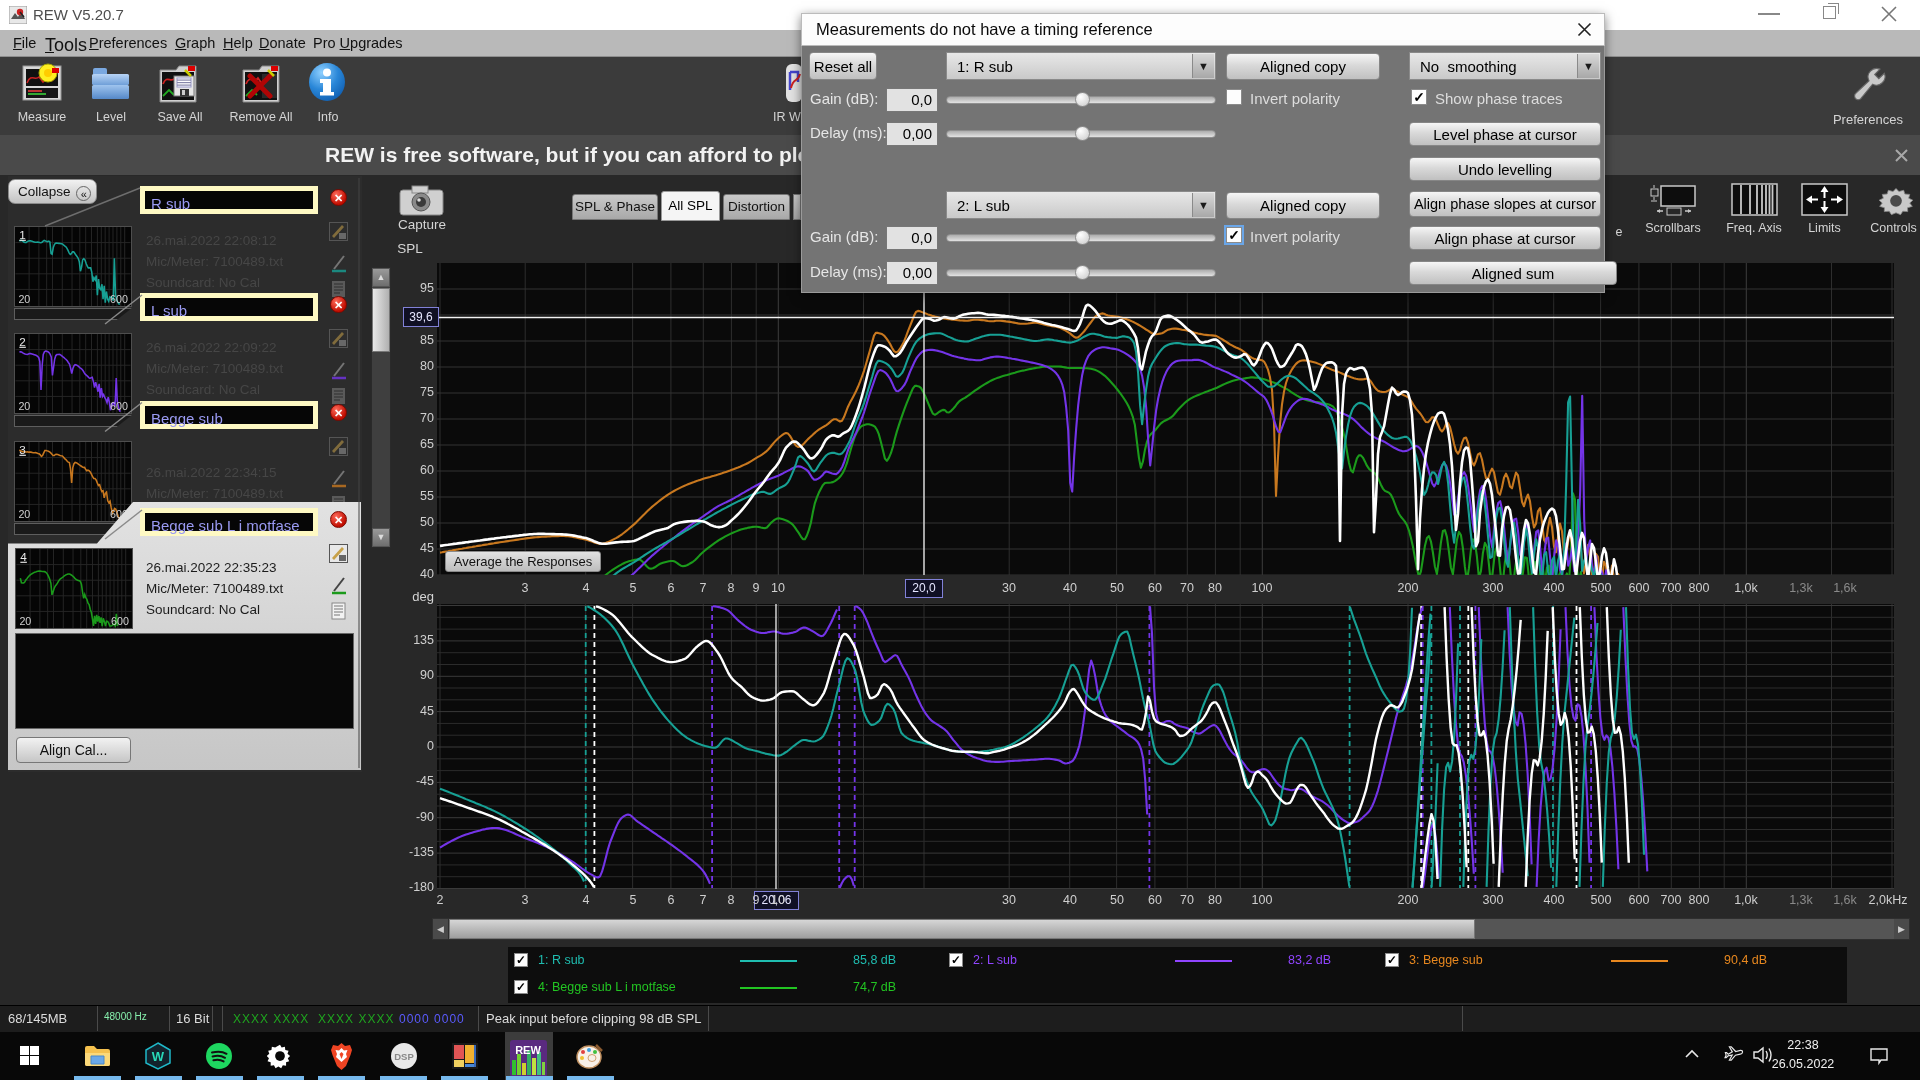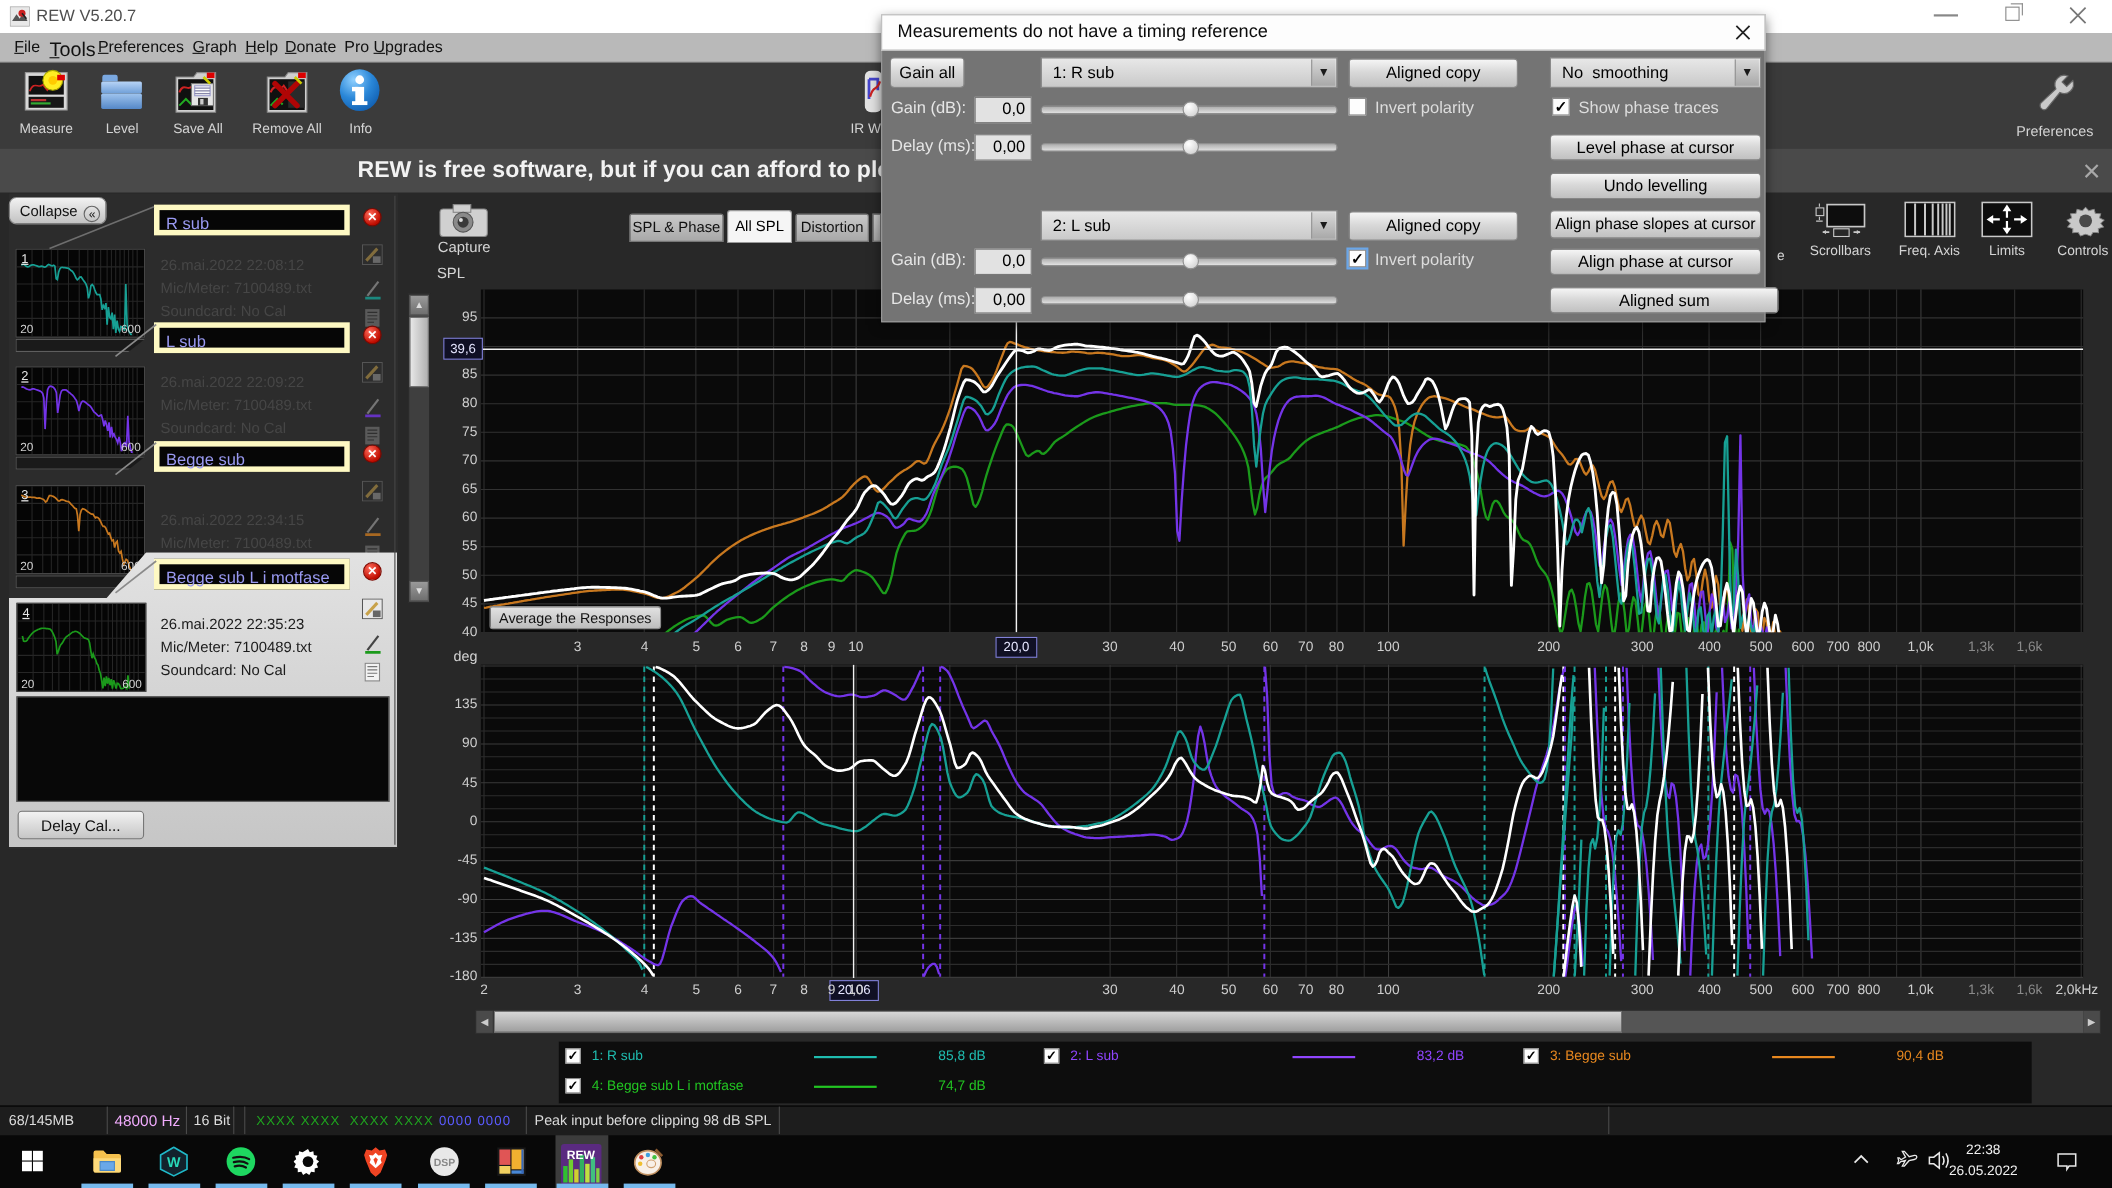--- a/index.html
+++ b/index.html
@@ -641,36 +641,36 @@
   </svg>
 <svg class="abs" style="left:331px;top:574px" width="17" height="22">
     <path d="M3 17 L13 4" stroke="#444" stroke-width="2"></path>
     <path d="M1 19 L15 19" stroke="#1b9a1b" stroke-width="2.5"></path>
   </svg>
 <svg class="abs" style="left:331px;top:602px" width="16" height="19">
     <rect x="1" y="1" width="13" height="16" fill="#f2f2f2" stroke="#888"></rect>
     <path d="M3 4 h9 M3 7 h9 M3 10 h9 M3 13 h6" stroke="#777"></path>
   </svg>
 <div class="abs" style="left:15px;top:633px;width:339px;height:96px;background:#080808;border:1px solid #666"></div>
-<div class="abs" style="left:16px;top:737px;width:115px;height:26px;background:linear-gradient(#f2f2f2,#c6c6c6);border:1px solid #777;border-radius:4px;color:#111;font-size:14px;text-align:center;line-height:24px">Delay Cal...</div>
+<div class="abs" style="left:16px;top:737px;width:115px;height:26px;background:linear-gradient(#f2f2f2,#c6c6c6);border:1px solid #777;border-radius:4px;color:#111;font-size:14px;text-align:center;line-height:24px">Align Cal...</div>
 <svg class="abs" style="left:8px;top:176px" width="354" height="596" fill="none">
     <path d="M37 50 L132 12" stroke="#6e6e6e" stroke-width="1.5"></path>
     <path d="M97 148 L134 119" stroke="#8a8a8a" stroke-width="1.5"></path>
     <path d="M97 255.5 L134 226.5" stroke="#8a8a8a" stroke-width="1.5"></path>
     <path d="M97 363 L134 334" stroke="#8a8a8a" stroke-width="1.5"></path>
     <path d="M351 2 L351 592" stroke="#454545"></path>
   </svg>
 <div class="abs" style="left:371px;top:267px;width:0px;height:0px"></div>
 <div class="abs" style="left:801px;top:13px;width:804px;height:280px;background:#747474;border:1px solid #9a9a9a;box-shadow:0 3px 10px rgba(0,0,0,0.5)"></div>
 <div class="abs" style="left:801px;top:13px;width:804px;height:33px;background:#fdfdfd;border:1px solid #bbb"></div>
 <div class="abs" style="left:816px;top:20px;font-size:16.5px;color:#0a0a0a">Measurements do not have a timing reference</div>
 <svg class="abs" style="left:1577px;top:22px" width="15" height="15">
     <path d="M1.5 1.5 L13.5 13.5 M13.5 1.5 L1.5 13.5" stroke="#222" stroke-width="1.6"></path>
   </svg>
-<div class="btn" style="left:809px;top:52px;width:68px;height:28px">Gain all</div>
+<div class="btn" style="left:809px;top:52px;width:68px;height:28px">Reset all</div>
 <div class="combo" style="left:946px;top:52px;width:270px;height:28px">1: R sub<span class="arr">▼</span></div>
 <div class="btn" style="left:1226px;top:53px;width:154px;height:27px">Aligned copy</div>
 <div class="combo" style="left:1409px;top:52px;width:192px;height:28px">No&nbsp; smoothing<span class="arr">▼</span></div>
 <div class="lbl" style="left:810px;top:90px">Gain (dB):</div>
 <div class="fld" style="left:886px;top:88px;width:52px;height:24px">0,0</div>
 <div class="slider" style="left:946px;top:96px;width:270px"></div>
 <div class="thumb" style="left:1075px;top:92px"></div>
 <div class="cb" style="left:1226px;top:89px"></div>
 <div class="lbl" style="left:1250px;top:90px;color:#ddd">Invert polarity</div>
 <div class="cb" style="left:1411px;top:89px">✓</div>
@@ -698,21 +698,21 @@
 <div class="btn" style="left:1409px;top:261px;width:208px;height:24px">Aligned sum</div>
 <div class="abs" style="left:0;top:1005px;width:1920px;height:27px;background:#1d1d1d;border-top:1px solid #000"></div>
 <div class="abs" style="left:97px;top:1006px;width:1px;height:25px;background:#4a4a4a"></div>
 <div class="abs" style="left:169px;top:1006px;width:1px;height:25px;background:#4a4a4a"></div>
 <div class="abs" style="left:212px;top:1006px;width:1px;height:25px;background:#4a4a4a"></div>
 <div class="abs" style="left:222px;top:1006px;width:1px;height:25px;background:#4a4a4a"></div>
 <div class="abs" style="left:478px;top:1006px;width:1px;height:25px;background:#4a4a4a"></div>
 <div class="abs" style="left:708px;top:1006px;width:1px;height:25px;background:#4a4a4a"></div>
 <div class="abs" style="left:1462px;top:1006px;width:1px;height:25px;background:#4a4a4a"></div>
 <div class="abs" style="left:8px;top:1011px;font-size:13px;color:#dcdcdc">68/145MB</div>
-<div class="abs" style="left:104px;top:1011px;font-size:14px;color:#f0abfc">48000 Hz</div>
+<div class="abs" style="left:104px;top:1011px;font-size:10px;color:#86efac">48000 Hz</div>
 <div class="abs" style="left:176px;top:1011px;font-size:13px;color:#dcdcdc">16 Bit</div>
 <div class="abs" style="left:233px;top:1012px;font-size:12px;color:#1fa51f;letter-spacing:1px">XXXX&nbsp;XXXX&nbsp; XXXX&nbsp;XXXX</div>
 <div class="abs" style="left:399px;top:1012px;font-size:12px;color:#5b5bff;letter-spacing:1px">0000 0000</div>
 <div class="abs" style="left:486px;top:1011px;font-size:13px;color:#dcdcdc">Peak input before clipping 98 dB SPL</div>
 <div class="abs" style="left:0;top:1032px;width:1920px;height:48px;background:#080808"></div>
 <div class="abs" style="left:505px;top:1032px;width:48px;height:48px;background:#3c3c3c"></div>
 <svg class="abs" style="left:20px;top:1046px" width="19" height="19">
     <rect x="0" y="0" width="9" height="9" fill="#fff"></rect>
     <rect x="10" y="0" width="9" height="9" fill="#fff"></rect>
     <rect x="0" y="10" width="9" height="9" fill="#fff"></rect>

